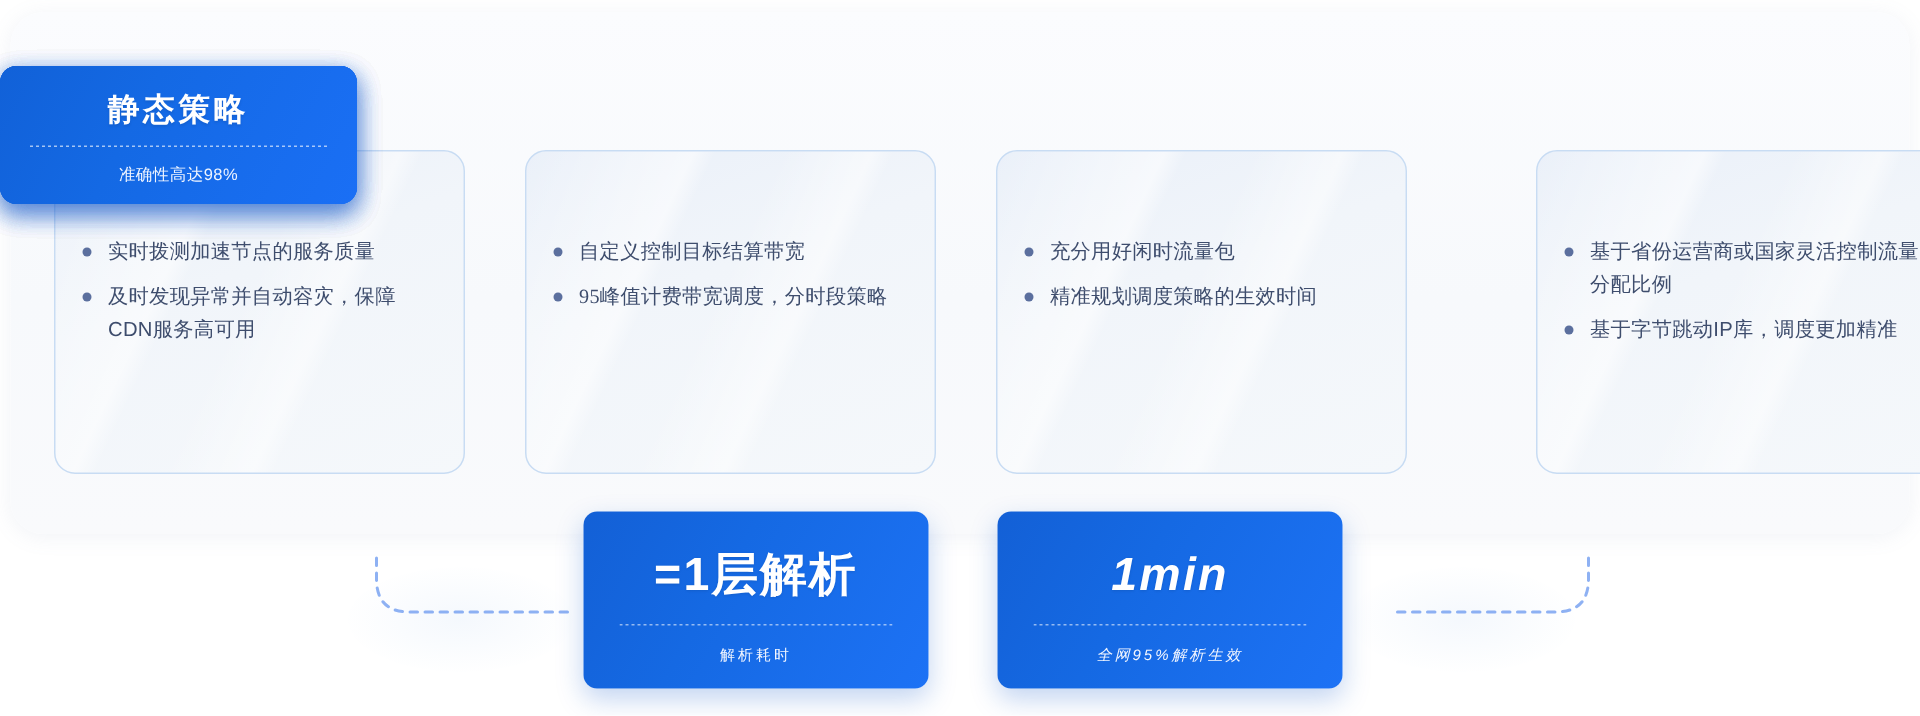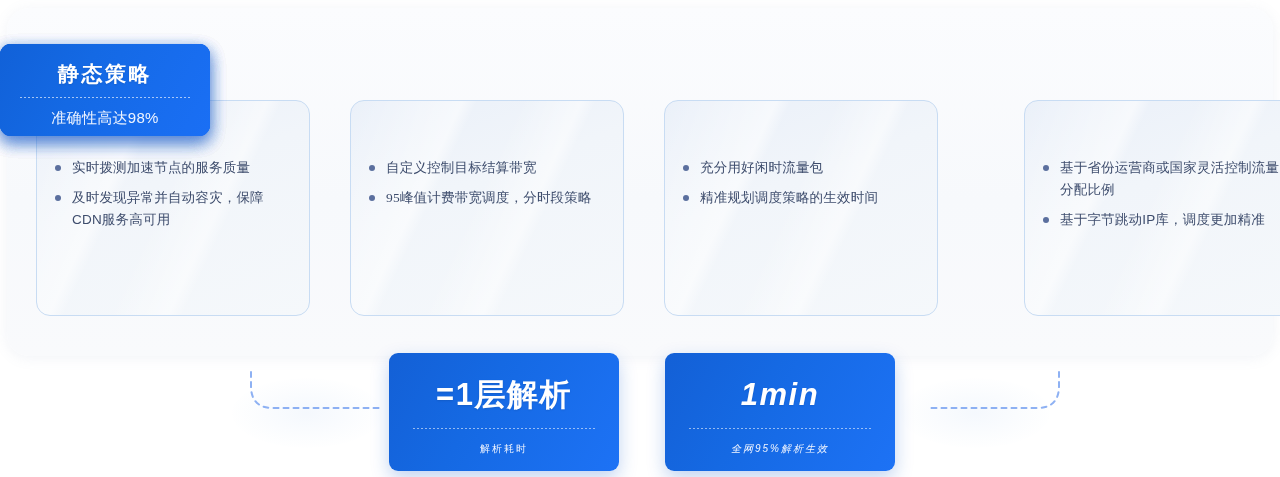--- a/index.html
+++ b/index.html
@@ -88,21 +88,21 @@
     font-size: 13.5px;
     line-height: 22px;
     color: #3e4d6d;
     letter-spacing: 0.2px;
   }
 
   
   .header {
     position: absolute;
     top: 44px;
-    width: 210px;
+    width: 238px;
     height: 92px;
     border-radius: 11px;
     background: linear-gradient(118deg, #1161d8 0%, #1469e4 38%, #1a6ff5 100%);
     box-shadow: 0 6px 16px rgba(20,90,200,0.28);
     text-align: center;
     color: #ffffff;
     z-index: 3;
   }
   .header:nth-of-type(1) { left: 54px; }
   .header:nth-of-type(2) { left: 368px; }
@@ -118,37 +118,37 @@
     text-shadow: 0 1px 2px rgba(0,0,0,0.10);
   }
   .h-rule {
     margin: 13px 20px 0 20px;
     height: 1px;
     background-image: linear-gradient(to right, rgba(255,255,255,0.62) 0 2px, rgba(255,255,255,0) 2px 4px);
     background-size: 4px 1px;
     background-repeat: repeat-x;
   }
   .h-sub {
-    font-size: 15px;
+    font-size: 11px;
     padding-top: 11px;
     letter-spacing: 0.3px;
     color: #eef4ff;
   }
 
   
   .badges {
     position: absolute;
     left: 0;
     top: 341px;
     width: 1280px;
     height: 136px;
   }
   .badge {
     position: absolute;
-    top: 12px;
+    top: 0;
     width: 230px;
     height: 118px;
     border-radius: 9px;
     background: linear-gradient(120deg, #1360d6 0%, #1569e3 40%, #1d72f5 100%);
     box-shadow: 0 7px 18px rgba(20,90,200,0.26);
     color: #ffffff;
     text-align: center;
     z-index: 4;
   }
   .badge:nth-of-type(1) { left: 389px; }

